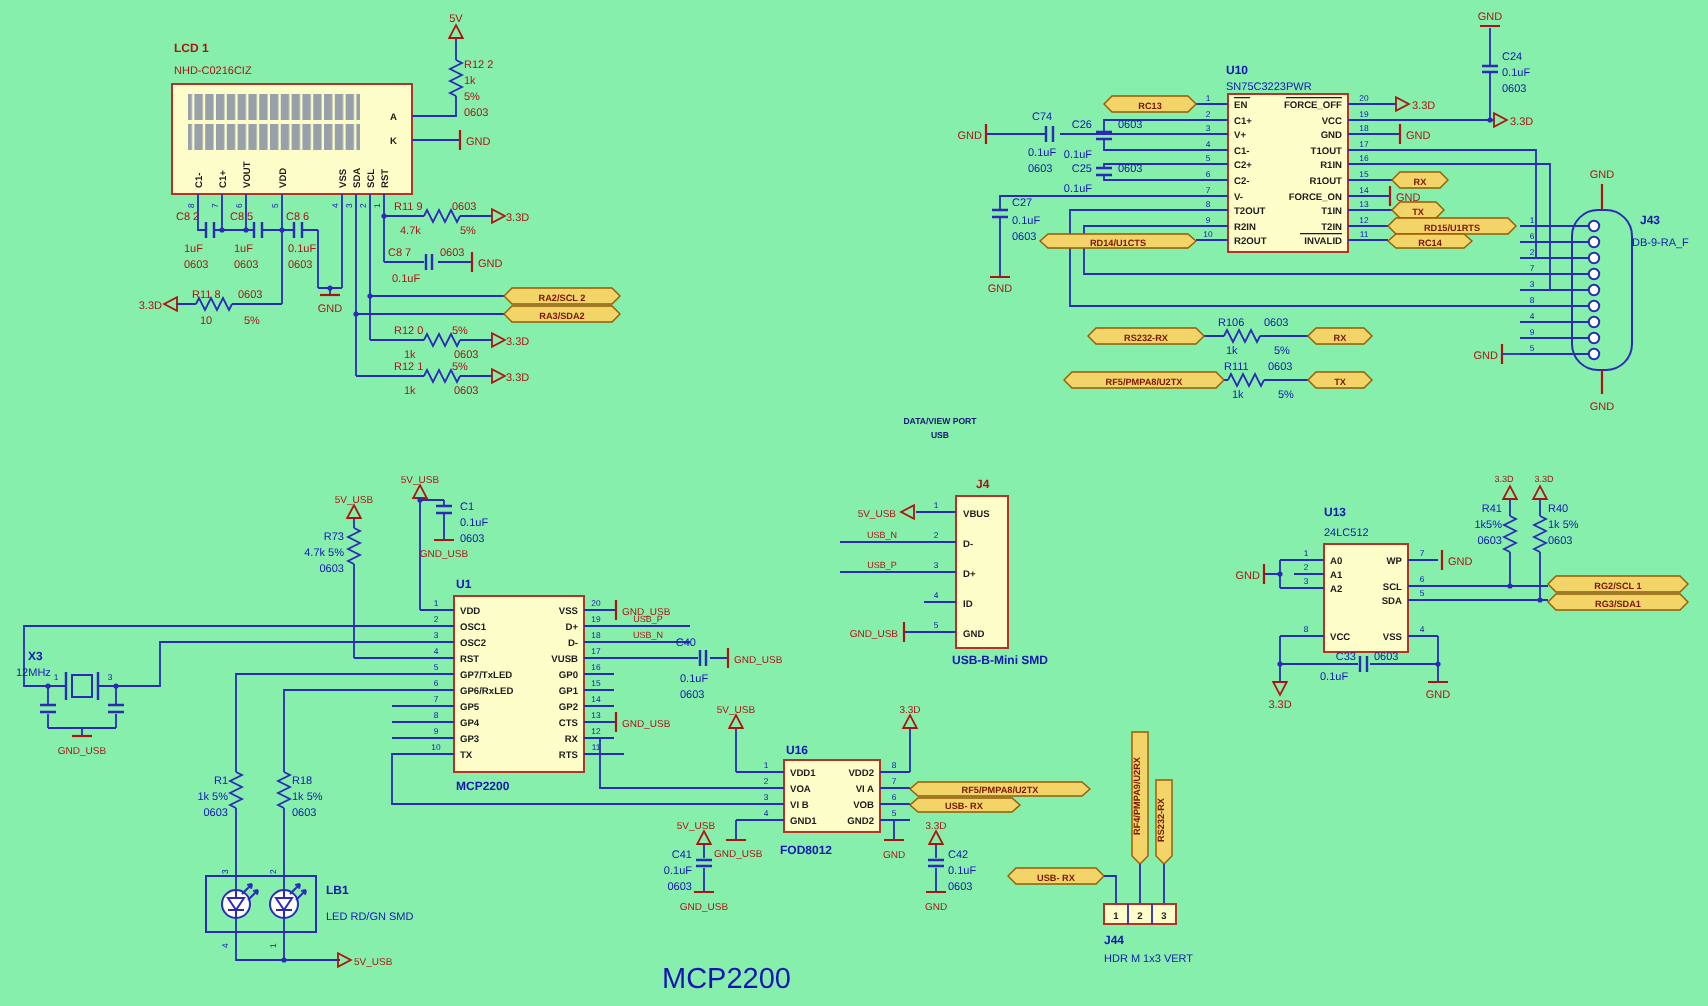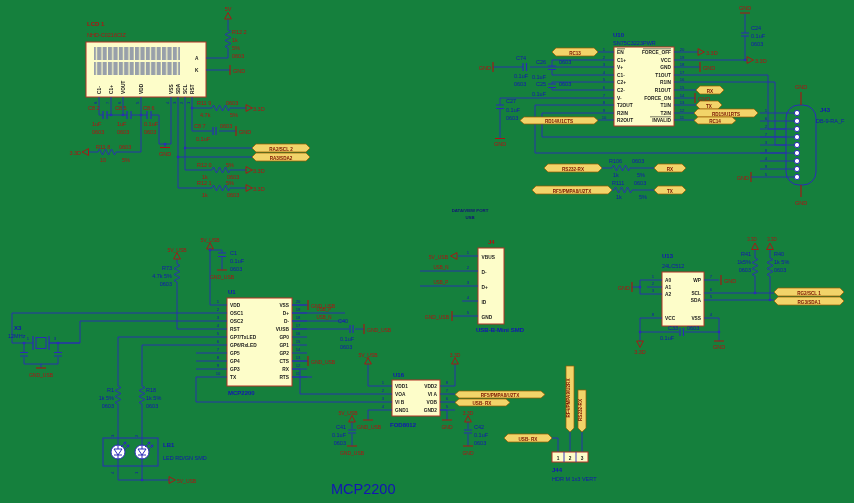--- a/index.html
+++ b/index.html
@@ -1,17 +1,17 @@
 <!DOCTYPE html>
 <html style="--wire: #2b2bb8; --red: #b01212; --blue: #1414b4; --ink: #1b1b1b; --boxfill: #fdfdc9; --boxline: #b43326; --flagfill: #f2d469; --flagline: #9a5a00;"><head>
 <meta charset="utf-8">
 <style>
   :root{--wire:#2b2bb8;--red:#b01212;--blue:#1414b4;--ink:#1b1b1b;--boxfill:#fdfdc9;--boxline:#b43326;--flagfill:#f2d469;--flagline:#9a5a00;}
   html,body{margin:0;padding:0;background:#fff}
-  .stage{width:854px;height:503px;background:#15803d;position:relative;overflow:hidden}
+  .stage{width:854px;height:503px;background:#86efac;position:relative;overflow:hidden}
   svg{display:block}
   svg text{font-family:"Liberation Sans","DejaVu Sans",sans-serif}
   .w{stroke:var(--wire);stroke-width:.9;fill:none}
   .cp{stroke:var(--wire);stroke-width:1.2;fill:none}
   .gb{stroke:var(--red);stroke-width:1.1;fill:none}
   .pw{stroke:var(--red);stroke-width:.9;fill:none}
   .box{fill:var(--boxfill);stroke:var(--boxline);stroke-width:1}
   .flag{fill:var(--flagfill);stroke:var(--flagline);stroke-width:.7}
   .dev{stroke:var(--wire);stroke-width:1;fill:none}
   .devf{stroke:var(--wire);stroke-width:1;fill:#fff}

